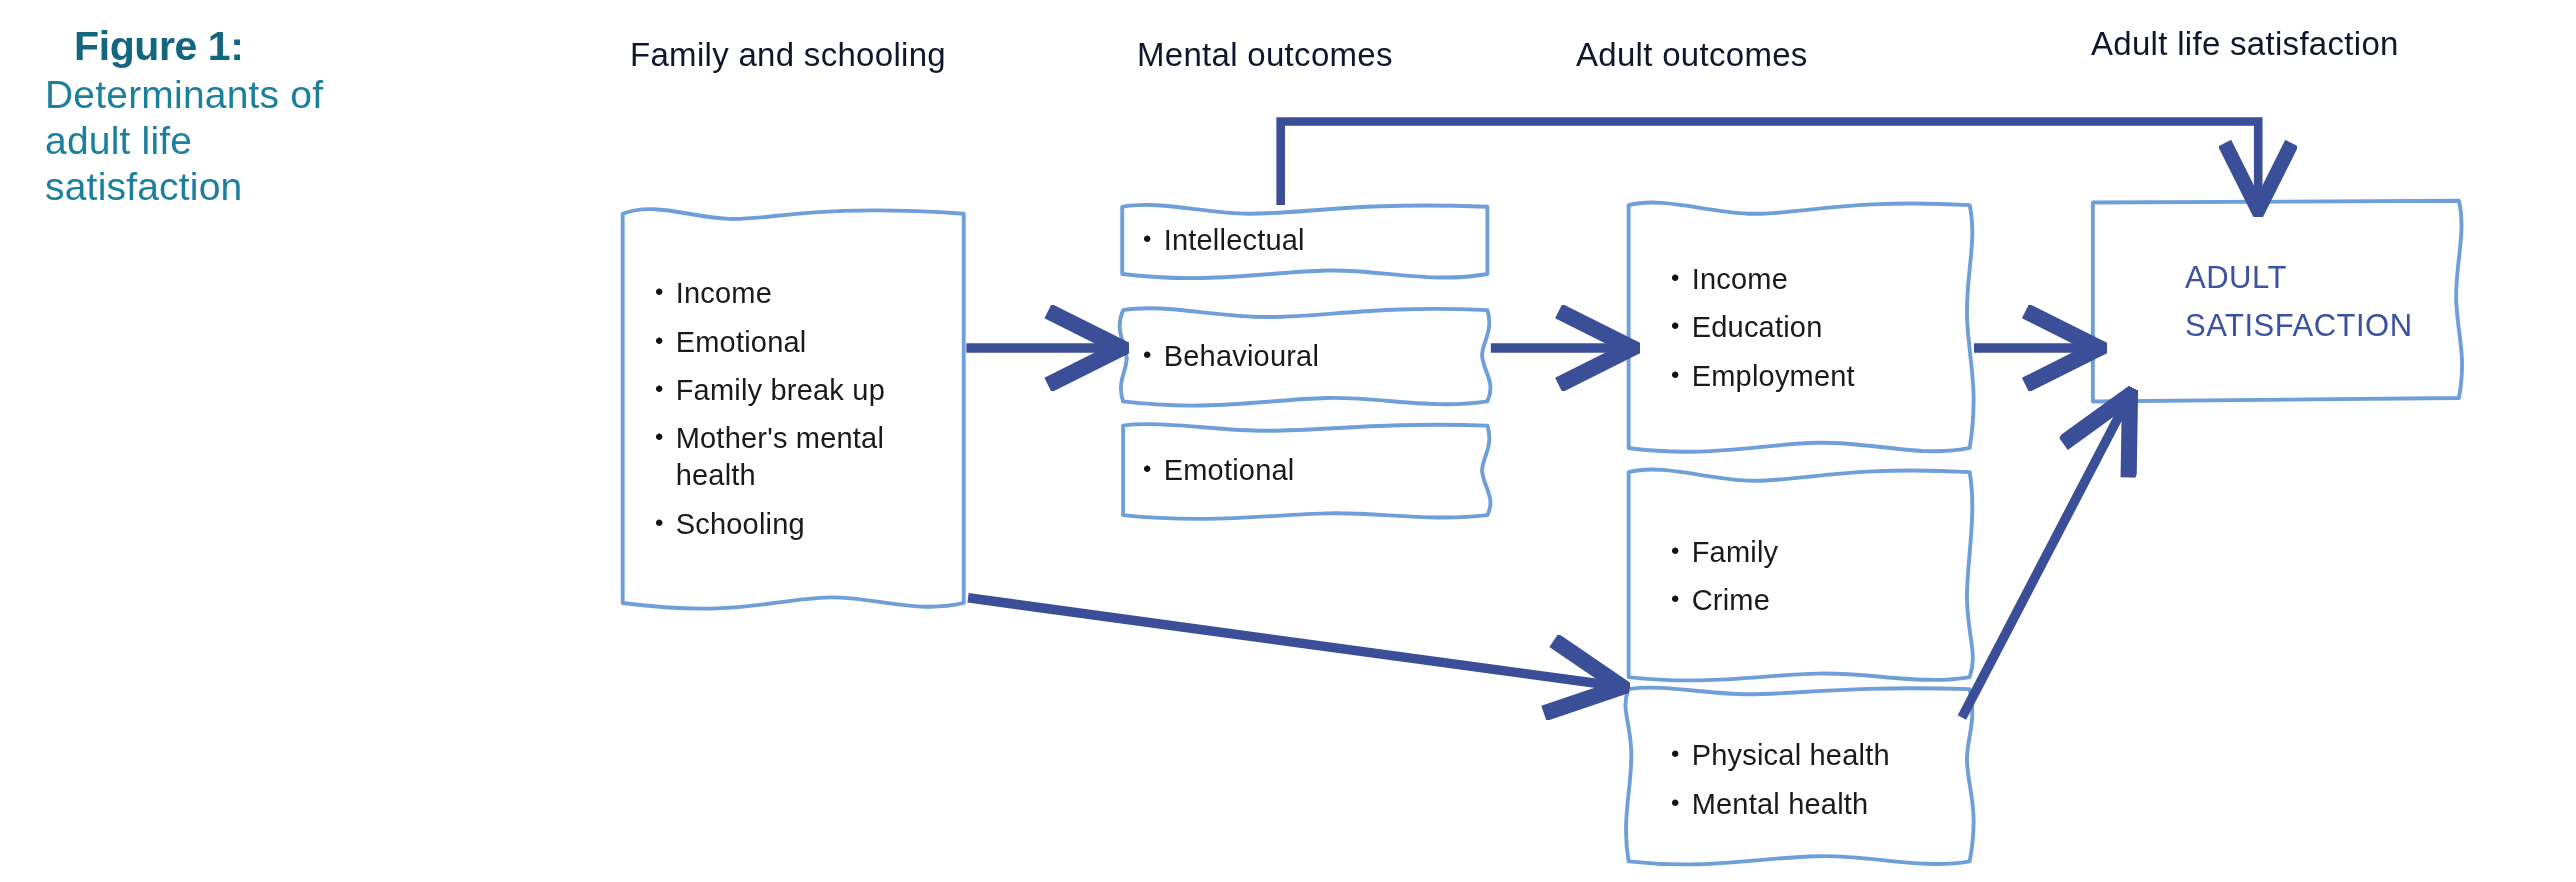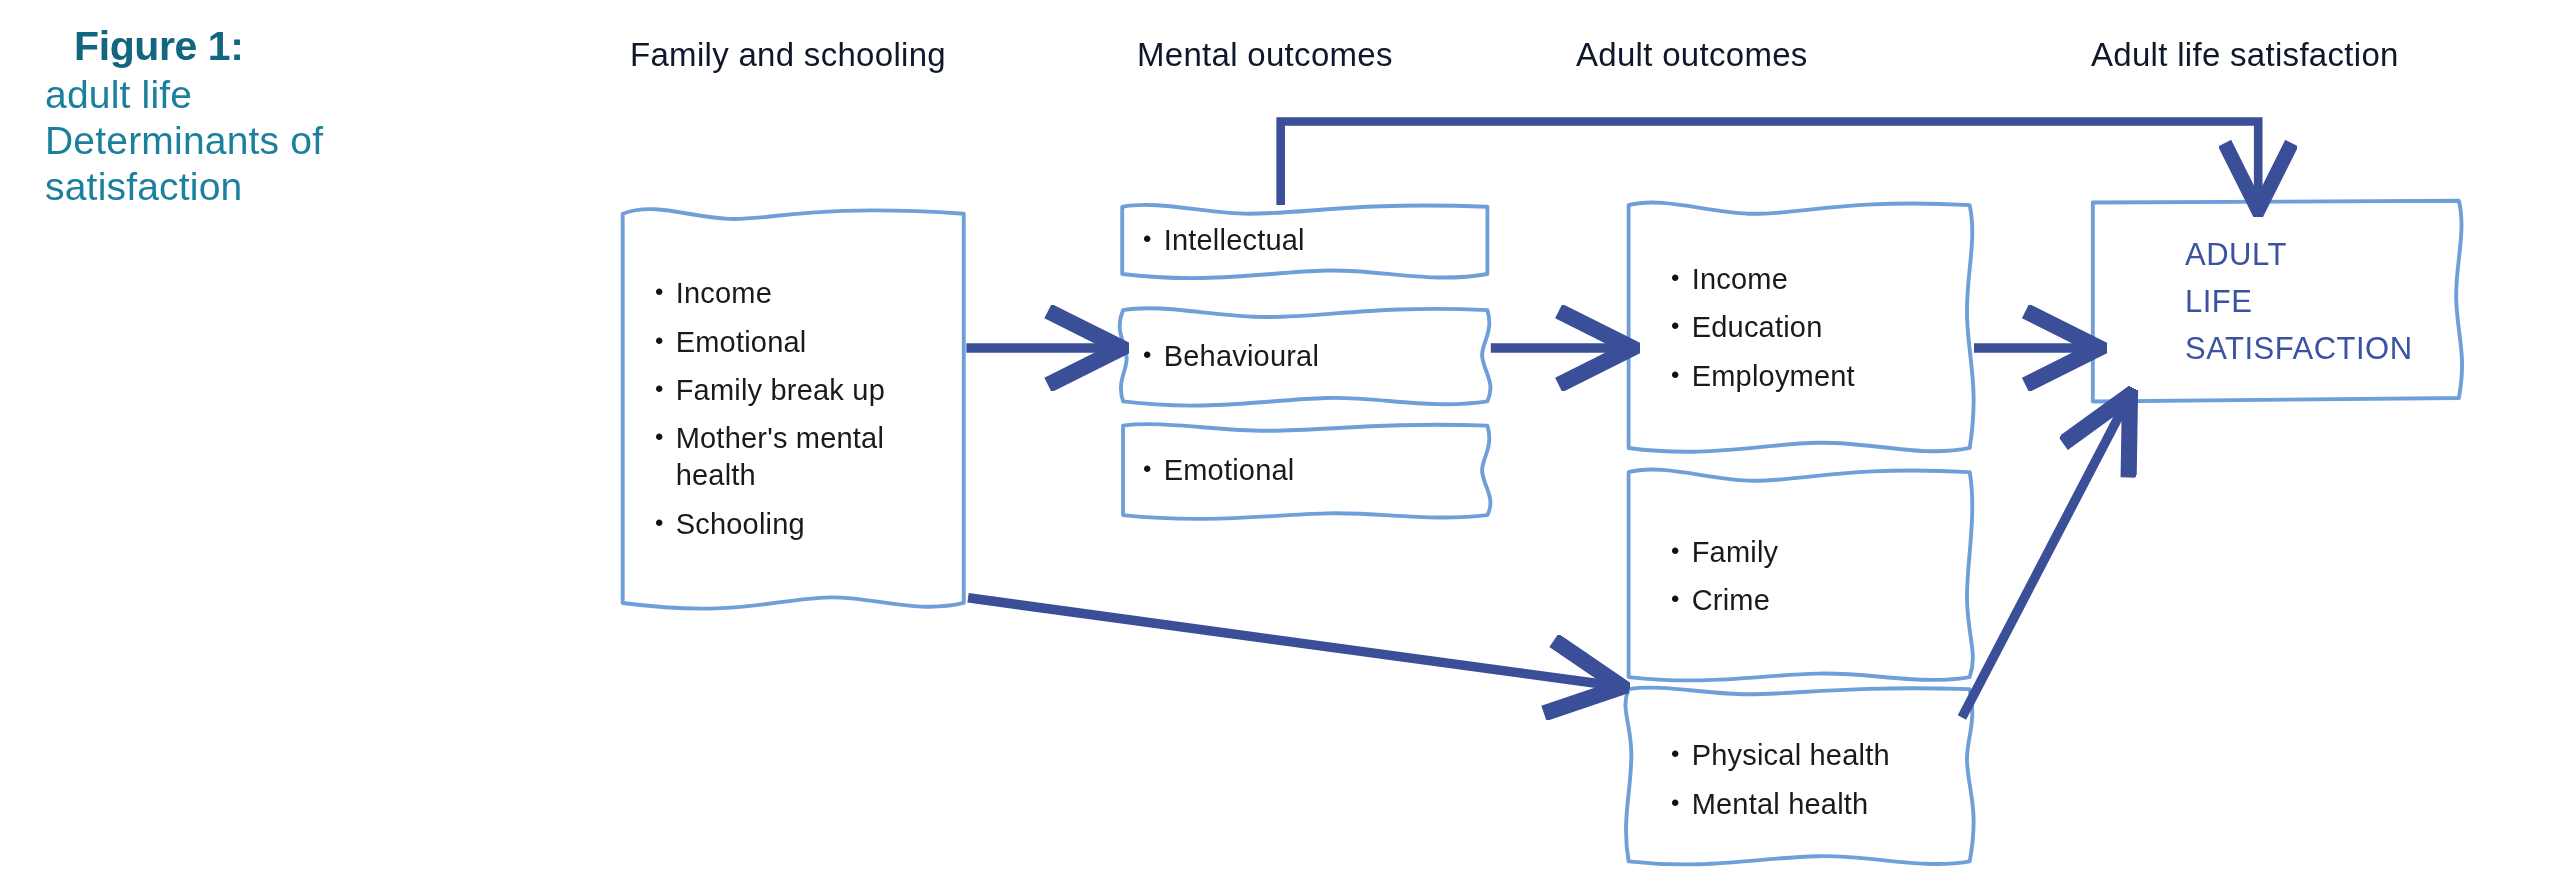--- a/index.html
+++ b/index.html
@@ -62,30 +62,30 @@
   #node-als .als-wrap{padding-left:52px;}
 </style>
 </head>
 <body>
 
 <div id="stage">
 
   <div id="caption">
     <div class="fig-num">Figure 1:</div>
     <div class="fig-sub">
+      <span class="fig-num-line">Determinants of</span>
       <span class="fig-num-line">adult life</span>
-      <span class="fig-num-line">Determinants of</span>
       <span class="fig-num-line">satisfaction</span>
     </div>
   </div>
 
   <div class="col-head" style="left:630px;top:36px;">Family and schooling</div>
   <div class="col-head" style="left:1137px;top:36px;">Mental outcomes</div>
   <div class="col-head" style="left:1576px;top:36px;">Adult outcomes</div>
-  <div class="col-head" style="left:2091px;top:36px;">Adult life satisfaction</div>
+  <div class="col-head" style="left:2091px;top:25px;">Adult life satisfaction</div>
 
   <svg id="wire" viewBox="0 0 2991 1025">
     <defs>
       <marker id="ah" markerWidth="9" markerHeight="9" refX="6.6" refY="4.5" orient="auto" markerUnits="strokeWidth">
         <path d="M0.4,0.6 L8.2,4.5 L0.4,8.4" fill="none" stroke="#3a4f98" stroke-width="1.7" stroke-linecap="butt" stroke-linejoin="miter"></path>
       </marker>
     </defs>
 
     <g stroke="#6f9fd8" stroke-width="4.5" fill="#ffffff" stroke-linejoin="round" stroke-linecap="round">
 
@@ -269,19 +269,18 @@
       <li>
           <span class="bullet">•</span>
           <span class="txt">Mental health</span>
         </li>
     </ul>
   </div>
 
   <div class="node" id="node-als" style="left:2093px;top:202px;width:366px;height:199px;">
     <div class="als-wrap">
       <div class="als-line">ADULT</div>
-      <div class="als-line">LIFE</div>
       <div class="als-line">SATISFACTION</div>
     </div>
   </div>
 
 </div>
 
 
 </body></html>

